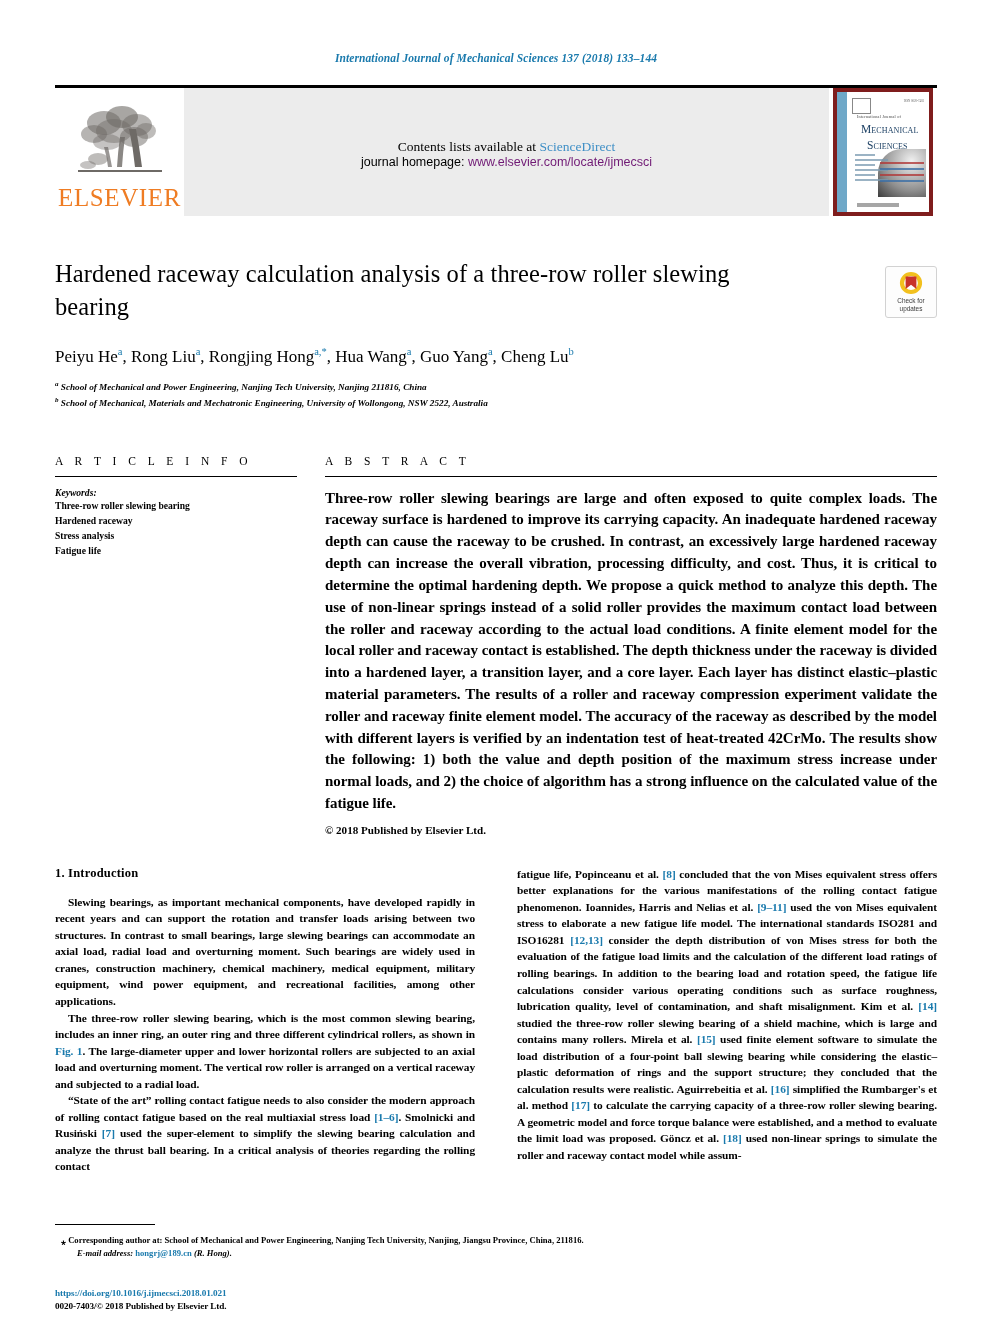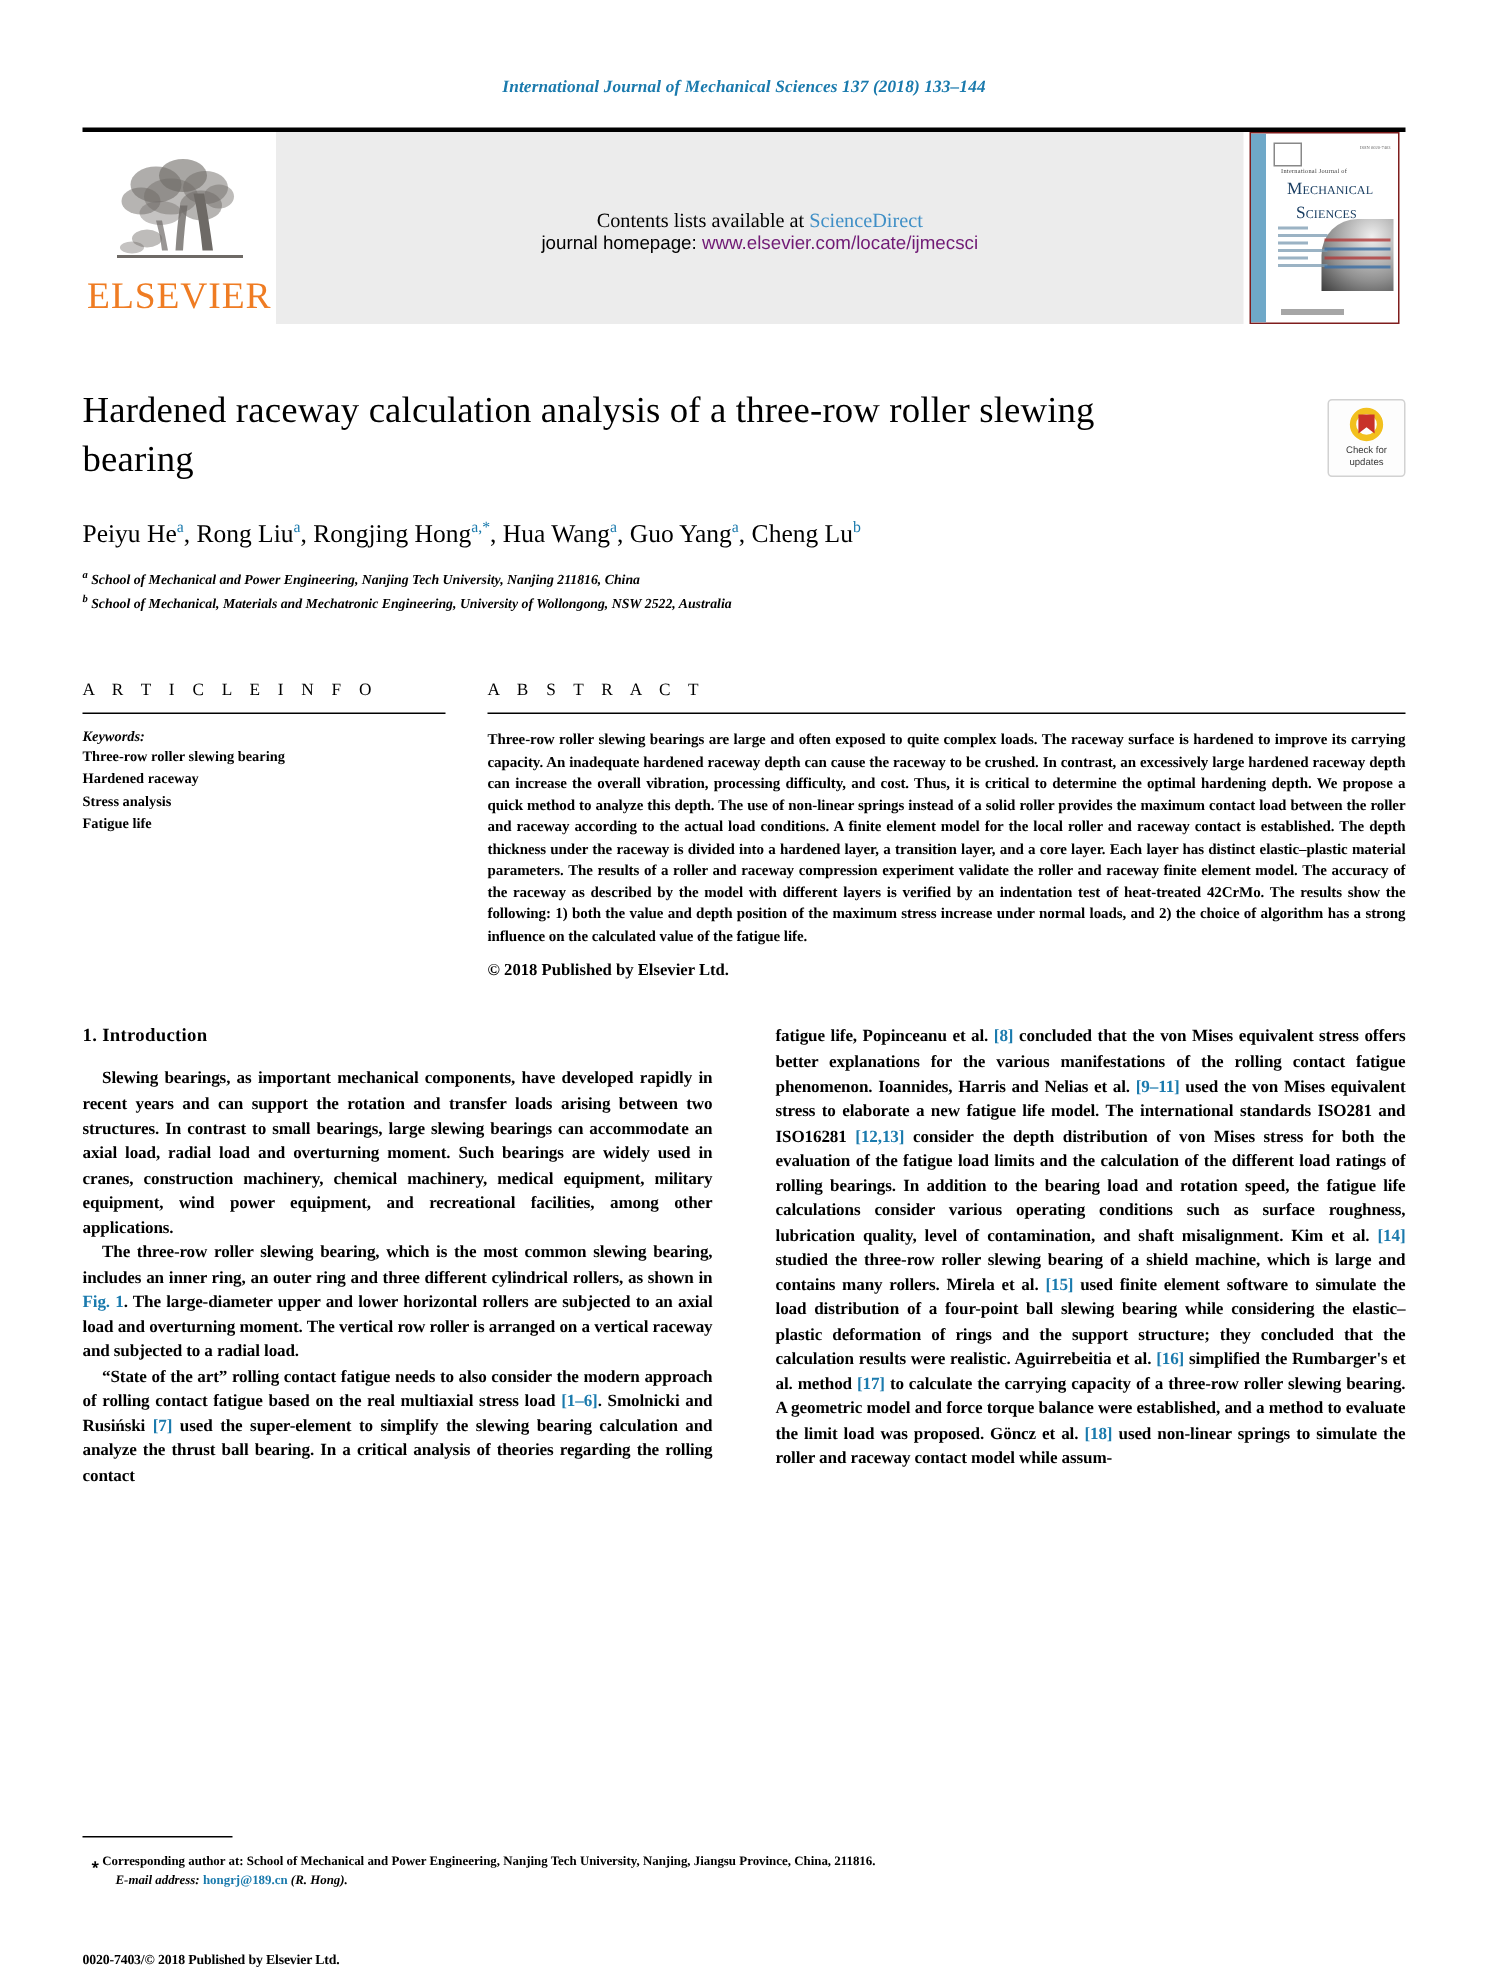--- a/index.html
+++ b/index.html
@@ -91,21 +91,21 @@
     display: flex;
     align-items: center;
     justify-content: center;
     background: #ffffff;
   }
 
   
   .cover {
     width: 100px;
     height: 128px;
-    border: 1px solid #7f1d1d;
+    border: 4px solid #7f1d1d;
     background: #ffffff;
     position: relative;
     overflow: hidden;
     box-sizing: border-box;
   }
   .cover-stripe {
     position: absolute; left:0; top:0; bottom:0; width: 10px;
     background: #6fa8c8;
   }
   .cover-logo {
@@ -218,21 +218,21 @@
     font-family: "Liberation Serif", serif;
   }
   .rule { border-bottom: 1.6px solid #000; margin-top: 9px; }
   .kw-title {
     font-size: 9.6px; font-style: italic; font-weight: bold;
     margin-top: 10px;
   }
   .kw-item { font-size: 9.6px; line-height: 1.58; font-weight: bold; }
   .abstract-body {
     margin-top: 11px;
-    font-size: 10px;
+    font-size: 15px;
     line-height: 1.455;
     text-align: justify;
     font-weight: bold;
     letter-spacing: -0.05px;
   }
   .copyright {
     margin-top: 9px;
     text-align: left;
     font-size: 11.1px;
     font-weight: bold;
@@ -431,16 +431,17 @@
       <span>Corresponding author at: School of Mechanical and Power Engineering, Nanjing Tech University, Nanjing, Jiangsu Province, China, 211816.</span>
     </div>
     <div class="fn-line fn-email">
       <span class="lbl">E-mail address:</span>
       <a href="#">hongrj@189.cn</a>
       <span>(R. Hong).</span>
     </div>
   </div>
 
   <div class="colophon">
+    <div class="doi">https://doi.org/10.1016/j.ijmecsci.2018.01.021</div>
     <div class="issn-line">0020-7403/© 2018 Published by Elsevier Ltd.</div>
   </div>
 
 </div>
 
 </body></html>

